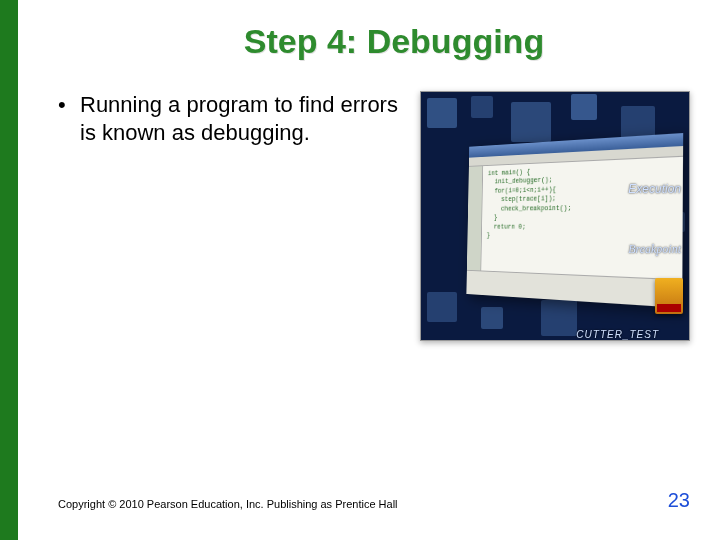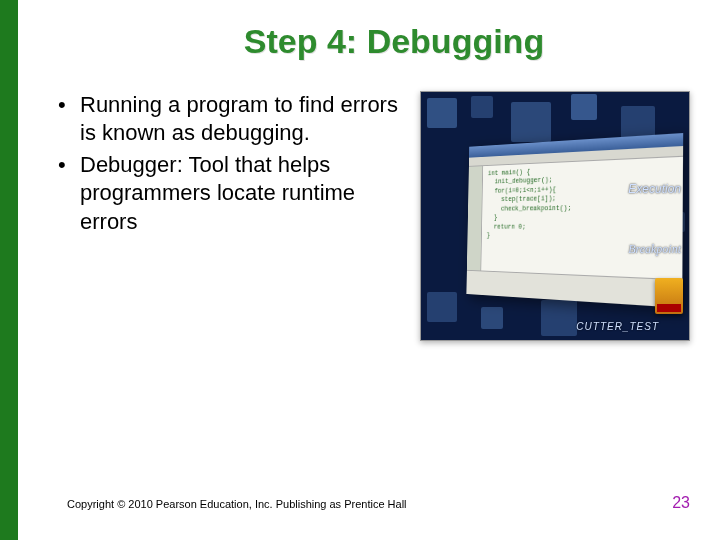--- a/index.html
+++ b/index.html
@@ -120,21 +120,21 @@
   .side-label {
     position: absolute;
     color: #cfe0ff;
     font-size: 12px;
     font-style: italic;
     text-shadow: 0 0 2px #000;
     text-align: right;
   }
   .lbl1 { right: 8px; top: 90px; }
   .lbl2 { right: 8px; top: 150px; font-family: Liberation Serif, serif; }
-  .lbl3 { right: 30px; bottom: 8px; font-size: 10px; letter-spacing: 1px; }
+  .lbl3 { right: 30px; bottom: 0; font-size: 10px; letter-spacing: 1px; }
   .chip {
     position: absolute;
     right: 6px; bottom: 26px;
     width: 28px; height: 36px;
     background: linear-gradient(#f0b020,#c07010);
     border-radius: 2px;
     box-shadow: 0 2px 4px rgba(0,0,0,0.5);
   }
   .chip::after {
     content: "";
@@ -142,44 +142,42 @@
     left: 2px; right: 2px; bottom: 2px;
     height: 8px;
     background: #a00;
   }
   .footer {
     position: absolute;
     left: 58px;
     bottom: 30px;
     font-size: 11px;
     color: #000;
-    margin-left: 9px;
   }
   .page-num {
     position: absolute;
     right: 30px;
     bottom: 28px;
-    font-size: 16px;
-    color: #a21caf;
+    font-size: 20px;
+    color: #1d4ed8;
   }
 </style>
 </head>
 <body>
 
 <div class="left-bar"></div>
 
 <div class="slide">
 
   <h1 class="title">Step 4: Debugging</h1>
 
   <div class="content-row">
 
     <ul class="bullets">
       <li>Running a program to find errors is known as debugging.</li>
-      <li>Debugger: Tool that helps programmers locate runtime errors</li>
     </ul>
 
     <div class="image-wrap">
       <div class="bg-sq" style="left:6px;top:6px;width:30px;height:30px;opacity:.7"></div>
       <div class="bg-sq" style="left:50px;top:4px;width:22px;height:22px;opacity:.5"></div>
       <div class="bg-sq" style="left:90px;top:10px;width:40px;height:40px;opacity:.6"></div>
       <div class="bg-sq" style="left:150px;top:2px;width:26px;height:26px;opacity:.8"></div>
       <div class="bg-sq" style="left:200px;top:14px;width:34px;height:34px;opacity:.5"></div>
       <div class="bg-sq" style="left:6px;top:200px;width:30px;height:30px;opacity:.5"></div>
       <div class="bg-sq" style="left:60px;top:215px;width:22px;height:22px;opacity:.6"></div>

